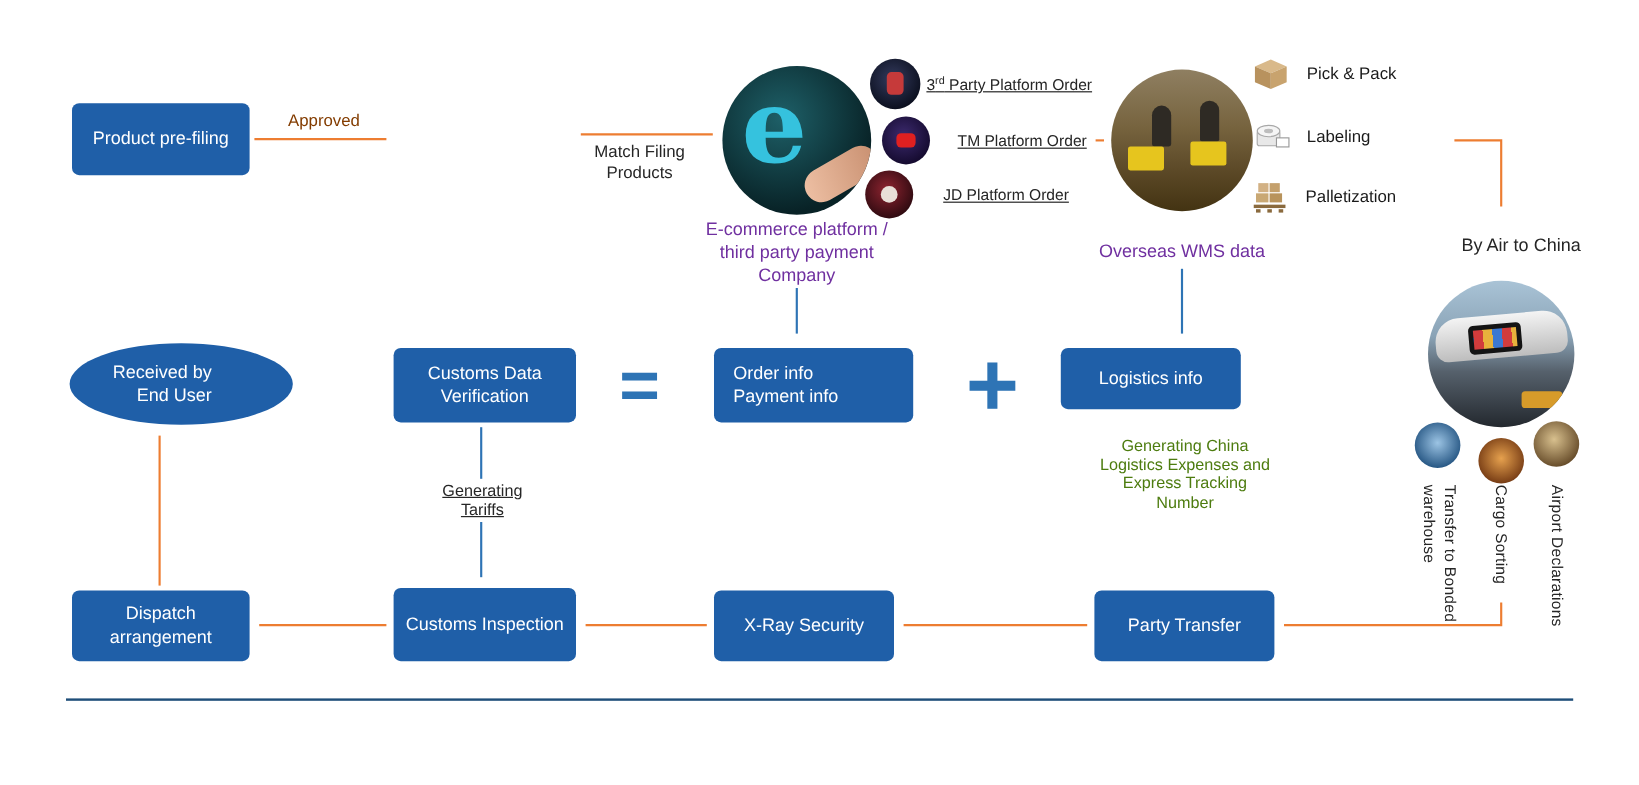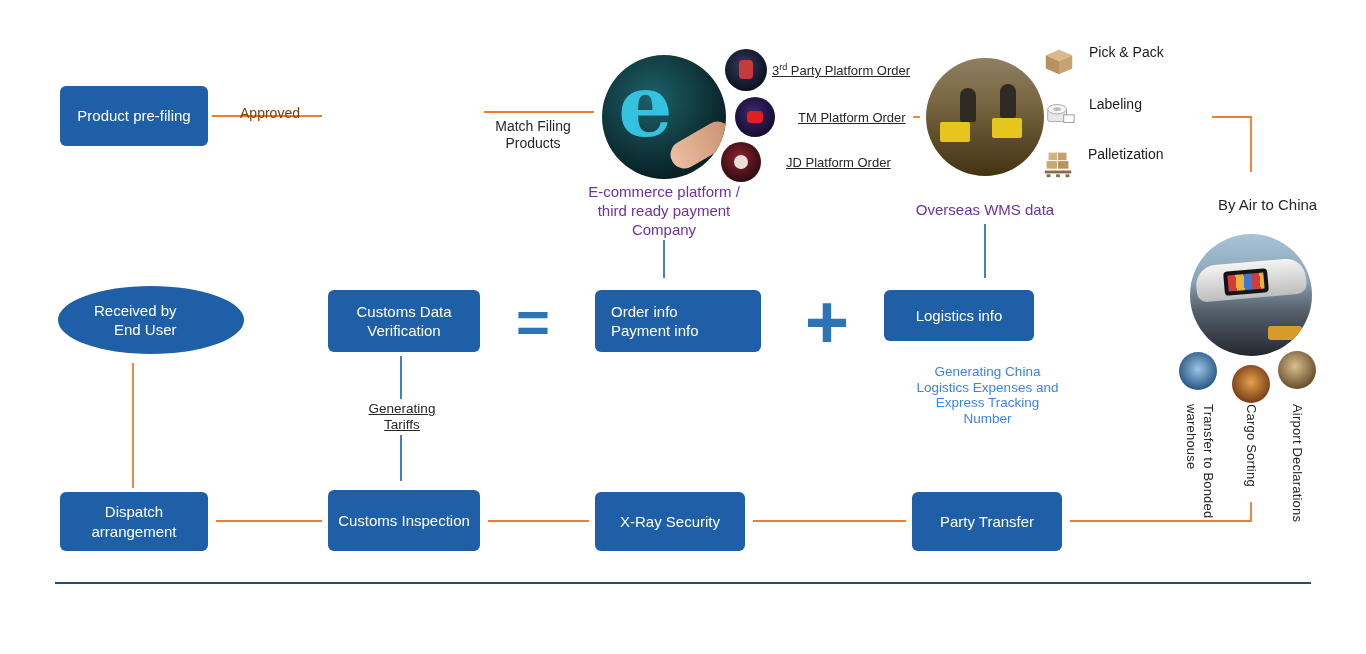--- a/index.html
+++ b/index.html
@@ -12,30 +12,30 @@
   .node{position:absolute;z-index:2;background:#1F5FA8;color:#fff;border-radius:6px;
         display:flex;align-items:center;justify-content:center;text-align:center;
         font-size:15px;line-height:1.3;white-space:pre-line;}
   .left-align{justify-content:flex-start;text-align:left;padding-left:16px;}
   .ellipse{border-radius:50%;justify-content:flex-start;text-align:right;padding-left:36px;}
   .photo{position:absolute;z-index:2;border-radius:50%;overflow:hidden;}
   .photo>div,.photo>span{position:absolute;}
   .lbl{position:absolute;z-index:2;font-size:14px;color:#262626;line-height:1.18;white-space:pre-line;}
   .center{text-align:center;}
   .purple{color:#7030A0;font-size:15px;line-height:1.28;}
-  .orange-lbl{color:#833C00;margin-top:13px;}
+  .orange-lbl{color:#833C00;}
   .small{font-size:13px;text-decoration:underline;}
   .opr{position:absolute;z-index:2;color:#2E74B5;font-weight:700;display:flex;
        align-items:center;justify-content:center;}
   .vlbl{position:absolute;z-index:2;writing-mode:vertical-rl;font-size:13px;color:#262626;
         line-height:17px;letter-spacing:.2px;}
-  .wms-step{position:absolute;z-index:2;display:flex;gap:13px;}
+  .wms-step{position:absolute;z-index:2;display:flex;align-items:center;gap:13px;}
   .step-lbl{font-size:14px;color:#1a1a1a;}
   .tariffs{background:#ffffff;z-index:3;text-align:center;font-size:13.5px;padding:2px 0;text-decoration:underline;}
-  .gen-china{font-size:13.5px;line-height:1.16;color:#3b82f6;text-align:center;}
+  .gen-china{font-size:13.5px;line-height:1.16;color:#4d7c0f;text-align:center;}
   .divider{position:absolute;left:55px;top:582px;width:1256px;height:0;
            border-top:2px solid #1F4E79;z-index:2;}
   sup{font-size:9px;}
   
   .eglyph{left:16px;top:0px;font-size:86px;font-weight:700;color:#35c2de;
           font-family:"DejaVu Serif",serif;}
   .finger{right:-8px;bottom:20px;width:66px;height:28px;
           background:linear-gradient(100deg,#eec0a4,#c88f70);border-radius:16px;
           transform:rotate(-30deg);}
   .wms-cart{width:30px;height:20px;background:#e6c51e;border-radius:2px;}
@@ -85,21 +85,21 @@
 
   <div class="lbl center" style="left:488px;top:118px;width:90px">Match Filing
 Products</div>
 
   <div class="photo" style="left:602px;top:55px;width:124px;height:124px;background:radial-gradient(circle at 40% 35%, #1e6068, #082226 72%)">
     <span class="eglyph">e</span>
     <div class="finger"></div>
   </div>
 
   <div class="lbl purple center" style="left:584px;top:182px;width:160px">E-commerce platform /
-third ready payment
+third party payment
 Company</div>
 
   <div class="photo" style="left:725px;top:49px;width:42px;height:42px;background:radial-gradient(circle at 45% 40%, #343b5e, #0b0f1e 75%)">
     <div class="blob" style="left:14px;top:11px;width:14px;height:19px;background:#c63a3a"></div>
   </div>
   <div class="lbl small" style="left:772px;top:62px;width:160px"><span>3</span><sup>rd</sup><span> Party Platform Order</span></div>
 
   <div class="photo" style="left:735px;top:97px;width:40px;height:40px;background:radial-gradient(circle at 45% 40%, #3c2a6e, #140a2e 75%)">
     <div class="blob" style="left:12px;top:14px;width:16px;height:12px;background:#e02020"></div>
   </div>

